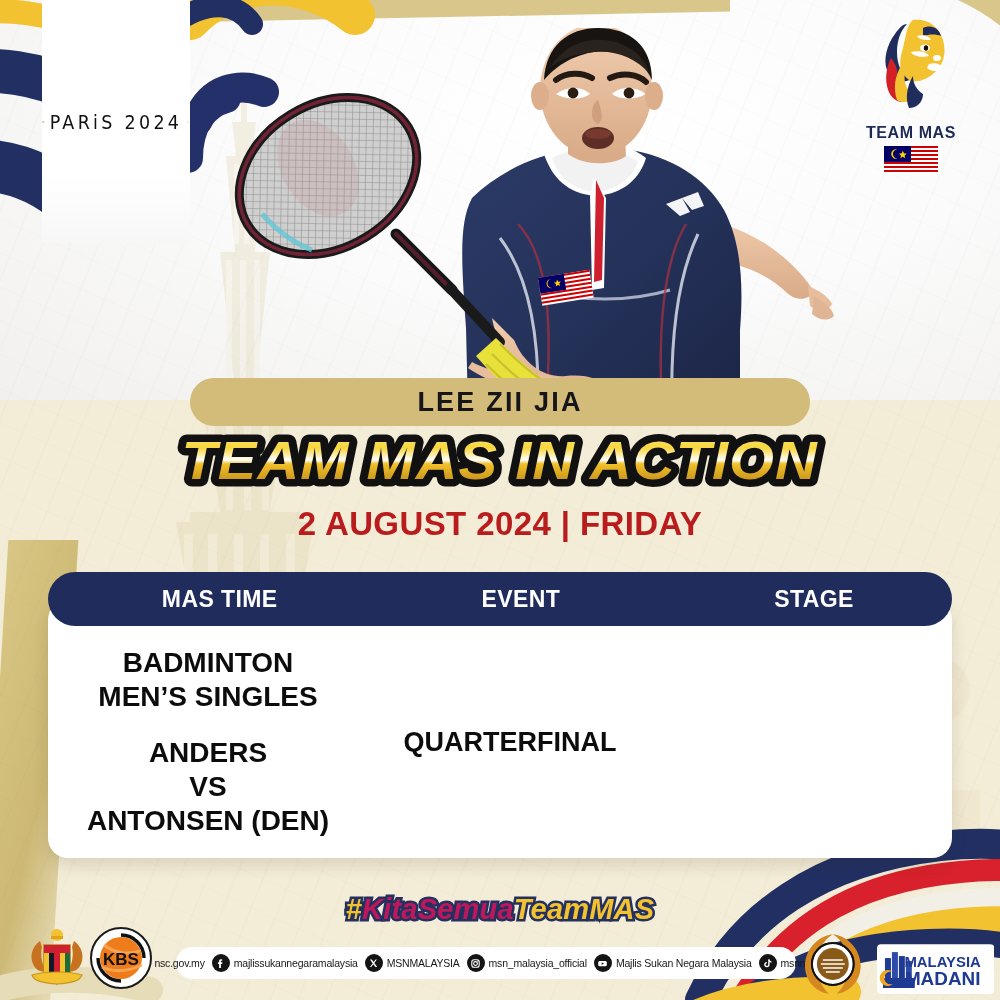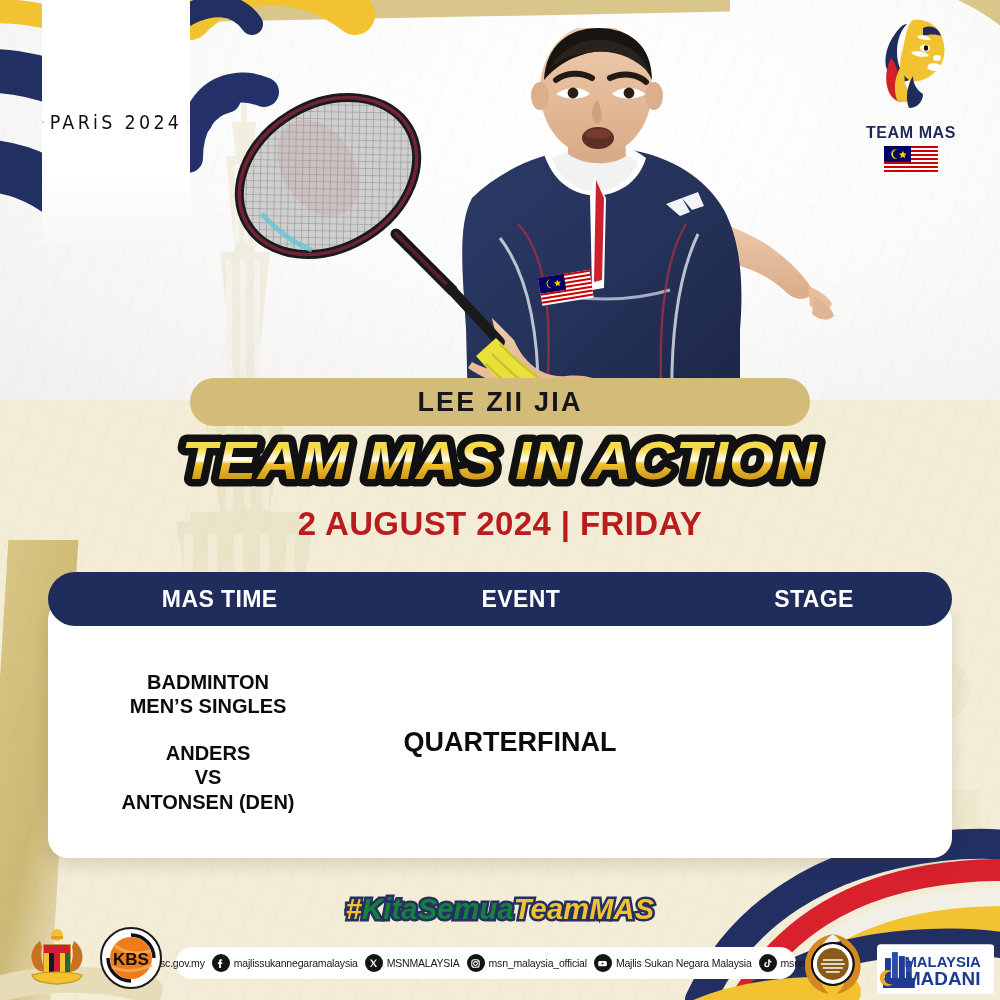--- a/index.html
+++ b/index.html
@@ -113,31 +113,31 @@
   .col-event { width:320px; }
   .col-stage { width:284px; }
   .table-body {
     position:absolute; left:48px; top:626px; width:904px; height:232px;
     display:flex; align-items:center; z-index:8;
   }
   .td { text-align:center; font-family:"Liberation Sans", sans-serif;
         color:#0c0c0c; font-weight:bold; }
   .td-time { width:300px; font-size:27px; }
   .td-stage { width:284px; font-size:27px; }
-  .td-event { width:320px; font-size:20px; line-height:1.22; }
+  .td-event { width:320px; font-size:28px; line-height:1.22; }
   .ev-gap { height:22px; }
 
   
   .hashtag {
     position:absolute; left:0; top:893px; width:1000px; text-align:center; z-index:9;
     font-size:29px; font-weight:bold; font-style:italic;
     font-family:"Liberation Sans", sans-serif; letter-spacing:.2px;
   }
   .hashtag .gold { color:#f2c230; }
-  .hashtag .white { color:#15803d; }
+  .hashtag .white { color:#be185d; }
   .hashtag span {
     -webkit-text-stroke:5px #24305e;
     paint-order:stroke fill;
   }
 
   
   .social-pill {
     position:absolute; left:176px; top:947px; width:620px; height:32px;
     background:#fff; border-radius:16px; z-index:9;
     display:flex; align-items:center; justify-content:center; gap:7px;
@@ -146,21 +146,21 @@
   .social-item { display:flex; align-items:center; gap:4px; }
   .soc-ico {
     width:18px; height:18px; border-radius:50%; background:#141414;
     display:flex; align-items:center; justify-content:center; flex:0 0 auto;
   }
   .soc-txt {
     font-size:10.5px; color:#17171a; font-family:"Liberation Sans", sans-serif;
     white-space:nowrap; letter-spacing:-.2px;
   }
   .logo-left { position:absolute; left:24px; top:922px; width:150px; height:72px; z-index:9;
-               display:flex; align-items:center; gap:10px; }
+               display:flex; align-items:center; gap:0; }
   .logo-right { position:absolute; right:6px; top:920px; width:195px; height:78px; z-index:9;
                 display:flex; align-items:flex-end; gap:10px; }
 </style>
 </head>
 <body>
 
 <div class="poster">
 
   <div class="bg-cream"></div>
   <div class="bg-photo-panel"></div>

